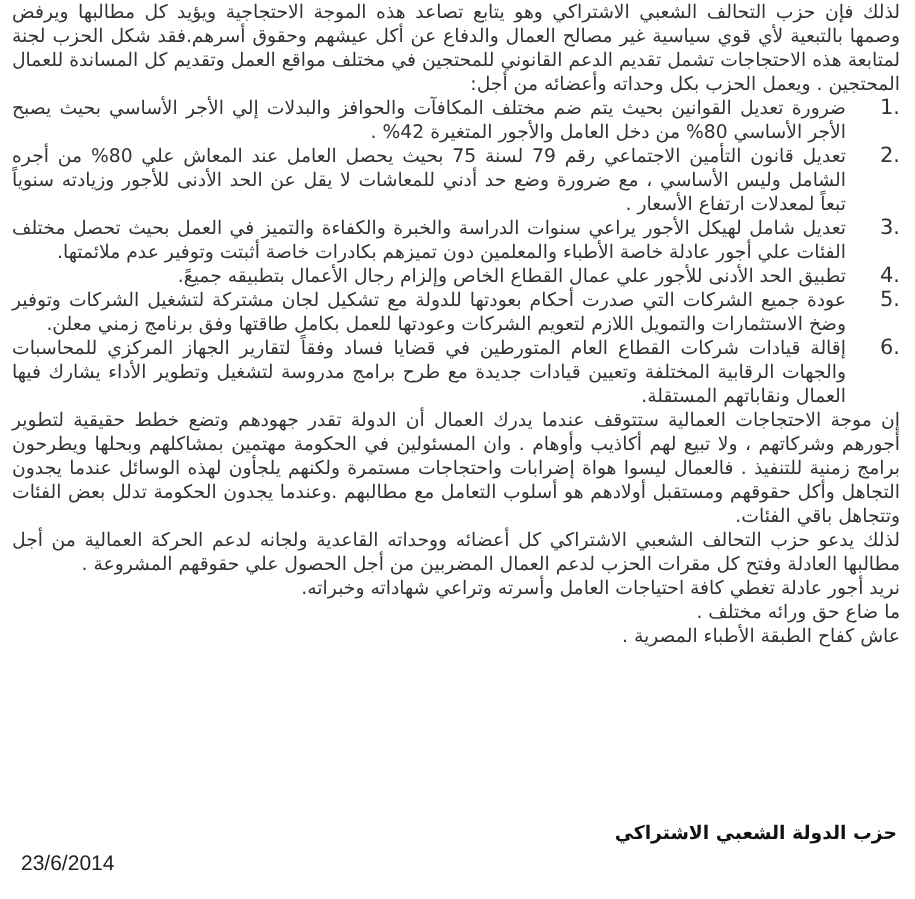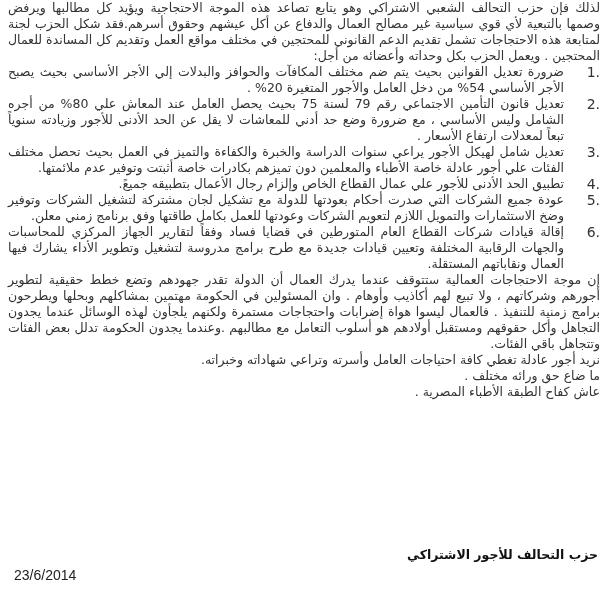--- a/index.html
+++ b/index.html
@@ -30,21 +30,21 @@
 </style>
 </head>
 <body>
 
 <div class="doc">
   <p class="para">لذلك فإن حزب التحالف الشعبي الاشتراكي وهو يتابع تصاعد هذه الموجة الاحتجاجية ويؤيد كل مطالبها ويرفض وصمها بالتبعية لأي قوي سياسية غير مصالح العمال والدفاع عن أكل عيشهم وحقوق أسرهم.فقد شكل الحزب لجنة لمتابعة هذه الاحتجاجات تشمل تقديم الدعم القانوني للمحتجين في مختلف مواقع العمل وتقديم كل المساندة للعمال المحتجين . ويعمل الحزب بكل وحداته وأعضائه من أجل:</p>
 
   <div>
     <div class="item">
       <span class="num">1.</span>
-      <span class="txt">ضرورة تعديل القوانين بحيث يتم ضم مختلف المكافآت والحوافز والبدلات إلي الأجر الأساسي بحيث يصبح الأجر الأساسي 54% من دخل العامل والأجور المتغيرة 20% .</span>
+      <span class="txt">ضرورة تعديل القوانين بحيث يتم ضم مختلف المكافآت والحوافز والبدلات إلي الأجر الأساسي بحيث يصبح الأجر الأساسي 80% من دخل العامل والأجور المتغيرة 42% .</span>
     </div>
     <div class="item">
       <span class="num">2.</span>
       <span class="txt">تعديل قانون التأمين الاجتماعي رقم 79 لسنة 75 بحيث يحصل العامل عند المعاش علي 80% من أجره الشامل وليس الأساسي ، مع ضرورة وضع حد أدني للمعاشات لا يقل عن الحد الأدنى للأجور وزيادته سنوياً تبعاً لمعدلات ارتفاع الأسعار .</span>
     </div>
     <div class="item">
       <span class="num">3.</span>
       <span class="txt">تعديل شامل لهيكل الأجور يراعي سنوات الدراسة والخبرة والكفاءة والتميز في العمل بحيث تحصل مختلف الفئات علي أجور عادلة خاصة الأطباء والمعلمين دون تميزهم بكادرات خاصة أثبتت وتوفير عدم ملائمتها.</span>
     </div>
     <div class="item">
@@ -55,19 +55,20 @@
       <span class="num">5.</span>
       <span class="txt">عودة جميع الشركات التي صدرت أحكام بعودتها للدولة مع تشكيل لجان مشتركة لتشغيل الشركات وتوفير وضخ الاستثمارات والتمويل اللازم لتعويم الشركات وعودتها للعمل بكامل طاقتها وفق برنامج زمني معلن.</span>
     </div>
     <div class="item">
       <span class="num">6.</span>
       <span class="txt">إقالة قيادات شركات القطاع العام المتورطين في قضايا فساد وفقاً لتقارير الجهاز المركزي للمحاسبات والجهات الرقابية المختلفة وتعيين قيادات جديدة مع طرح برامج مدروسة لتشغيل وتطوير الأداء يشارك فيها العمال ونقاباتهم المستقلة.</span>
     </div>
   </div>
 
   <p class="para">إن موجة الاحتجاجات العمالية ستتوقف عندما يدرك العمال أن الدولة تقدر جهودهم وتضع خطط حقيقية لتطوير أجورهم وشركاتهم ، ولا تبيع لهم أكاذيب وأوهام . وان المسئولين في الحكومة مهتمين بمشاكلهم وبحلها ويطرحون برامج زمنية للتنفيذ . فالعمال ليسوا هواة إضرابات واحتجاجات مستمرة ولكنهم يلجأون لهذه الوسائل عندما يجدون التجاهل وأكل حقوقهم ومستقبل أولادهم هو أسلوب التعامل مع مطالبهم .وعندما يجدون الحكومة تدلل بعض الفئات وتتجاهل باقي الفئات.</p>
+  <p class="para">لذلك يدعو حزب التحالف الشعبي الاشتراكي كل أعضائه ووحداته القاعدية ولجانه لدعم الحركة العمالية من أجل مطالبها العادلة وفتح كل مقرات الحزب لدعم العمال المضربين من أجل الحصول علي حقوقهم المشروعة .</p>
   <p class="closing">نريد أجور عادلة تغطي كافة احتياجات العامل وأسرته وتراعي شهاداته وخبراته.</p>
   <p class="closing">ما ضاع حق ورائه مختلف .</p>
   <p class="closing">عاش كفاح الطبقة الأطباء المصرية .</p>
 </div>
 
-<div class="signature">حزب التحالف للأجور الاشتراكي</div>
+<div class="signature">حزب الدولة الشعبي الاشتراكي</div>
 <div class="date">23/6/2014</div>
 
 </body></html>

